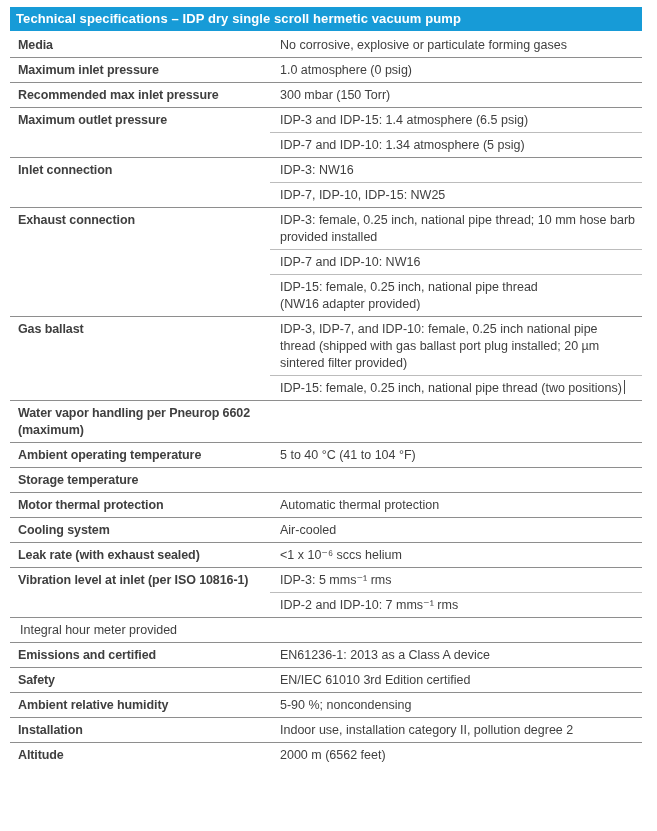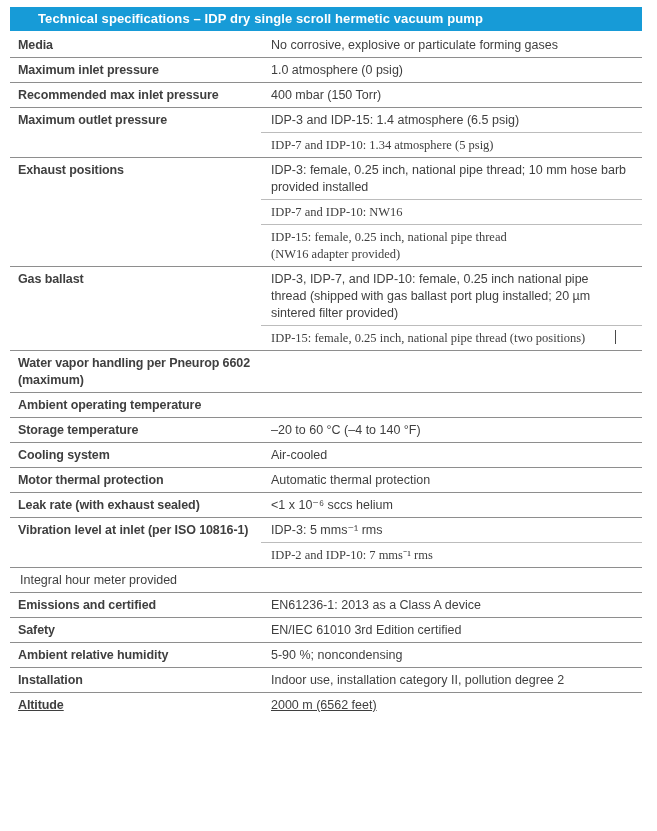--- a/index.html
+++ b/index.html
@@ -21,38 +21,38 @@
     top: 7px;
     width: 632px;
   }
   .title-bar {
     height: 24px;
     line-height: 24px;
     background: #179bd7;
     color: #ffffff;
     font-weight: bold;
     font-size: 13px;
-    padding-left: 28px;
+    padding-left: 6px;
     letter-spacing: 0.1px;
     margin-bottom: 2px;
     white-space: nowrap;
     overflow: hidden;
   }
   .spec-table {
     width: 100%;
   }
   .row {
     display: flex;
     border-bottom: 1px solid #8e8e8e;
     font-size: 12.5px;
     line-height: 17px;
+    gap: 9px;
   }
   .row:last-child {
     border-bottom: none;
-    text-decoration: underline;
   }
   .label {
     flex: none;
     width: 235px;
     padding: 4px 8px 3px 8px;
     font-weight: bold;
     letter-spacing: -0.1px;
   }
   .values {
     flex: 1;
@@ -60,21 +60,20 @@
     flex-direction: column;
   }
   .value {
     padding: 4px 2px 3px 10px;
     white-space: pre-line;
     position: relative;
     flex: 1;
   }
   .value + .value {
     border-top: 1px solid #bcbcbc;
-    font-family: Liberation Serif, serif;
   }
   .caret {
     position: absolute;
     width: 1px;
     height: 14px;
     background: #4a4a4a;
     top: 4px;
   }
 </style>
 </head>
@@ -93,35 +92,42 @@
   <div class="row">
     <div class="label">Maximum inlet pressure</div>
     <div class="values">
           <div class="value">1.0 atmosphere (0 psig)</div>
         </div>
   </div>
 
   <div class="row">
     <div class="label">Recommended max inlet pressure</div>
     <div class="values">
-          <div class="value">400 mbar (150 Torr)</div>
+          <div class="value">300 mbar (150 Torr)</div>
         </div>
   </div>
 
   <div class="row">
     <div class="label">Maximum outlet pressure</div>
     <div class="values">
           <div class="value">IDP-3 and IDP-15: 1.4 atmosphere (6.5 psig)</div>
           <div class="value">IDP-7 and IDP-10: 1.34 atmosphere (5 psig)</div>
         </div>
   </div>
 
-
-  <div class="row">
-    <div class="label">Exhaust positions</div>
+  <div class="row">
+    <div class="label">Inlet connection</div>
+    <div class="values">
+          <div class="value">IDP-3: NW16</div>
+          <div class="value">IDP-7, IDP-10, IDP-15: NW25</div>
+        </div>
+  </div>
+
+  <div class="row">
+    <div class="label">Exhaust connection</div>
     <div class="values">
           <div class="value">IDP-3: female, 0.25 inch, national pipe thread; 10 mm hose barb
 provided installed</div>
           <div class="value">IDP-7 and IDP-10: NW16</div>
           <div class="value">IDP-15: female, 0.25 inch, national pipe thread
 (NW16 adapter provided)</div>
         </div>
   </div>
 
   <div class="row">
@@ -133,40 +139,40 @@
           <div class="value">IDP-15: female, 0.25 inch, national pipe thread (two positions)<span class="caret" style="left: 354px;"></span></div>
         </div>
   </div>
 
   <div class="row">
     <div class="label">Water vapor handling per Pneurop 6602 (maximum)</div>
   </div>
 
   <div class="row">
     <div class="label">Ambient operating temperature</div>
+    <div class="values">
+          <div class="value">5 to 40 °C (41 to 104 °F)</div>
+        </div>
   </div>
 
   <div class="row">
     <div class="label">Storage temperature</div>
-    <div class="values">
-          <div class="value">–20 to 60 °C (–4 to 140 °F)</div>
+  </div>
+
+  <div class="row">
+    <div class="label">Motor thermal protection</div>
+    <div class="values">
+          <div class="value">Automatic thermal protection</div>
         </div>
   </div>
 
   <div class="row">
     <div class="label">Cooling system</div>
     <div class="values">
           <div class="value">Air-cooled</div>
-        </div>
-  </div>
-
-  <div class="row">
-    <div class="label">Motor thermal protection</div>
-    <div class="values">
-          <div class="value">Automatic thermal protection</div>
         </div>
   </div>
 
   <div class="row">
     <div class="label">Leak rate (with exhaust sealed)</div>
     <div class="values">
           <div class="value">&lt;1 x 10⁻⁶ sccs helium</div>
         </div>
   </div>
 

